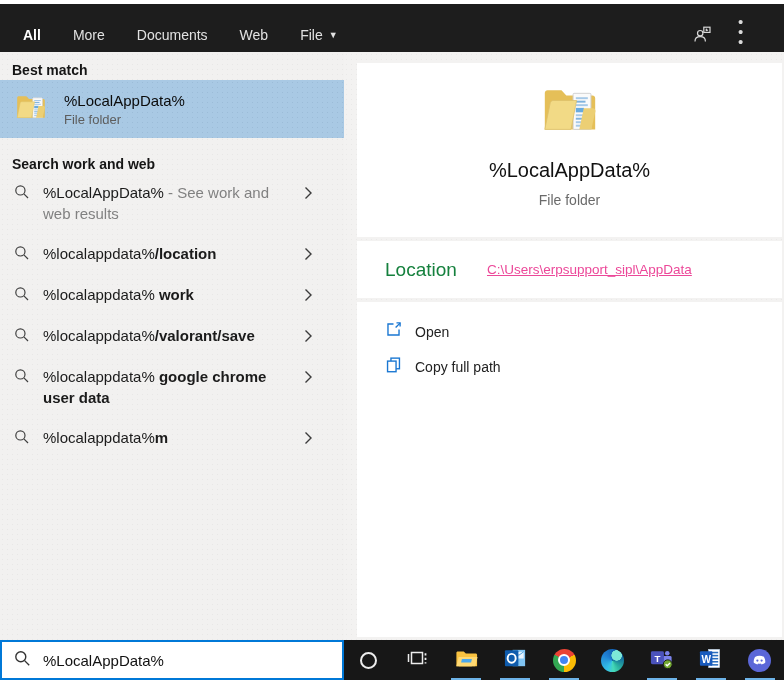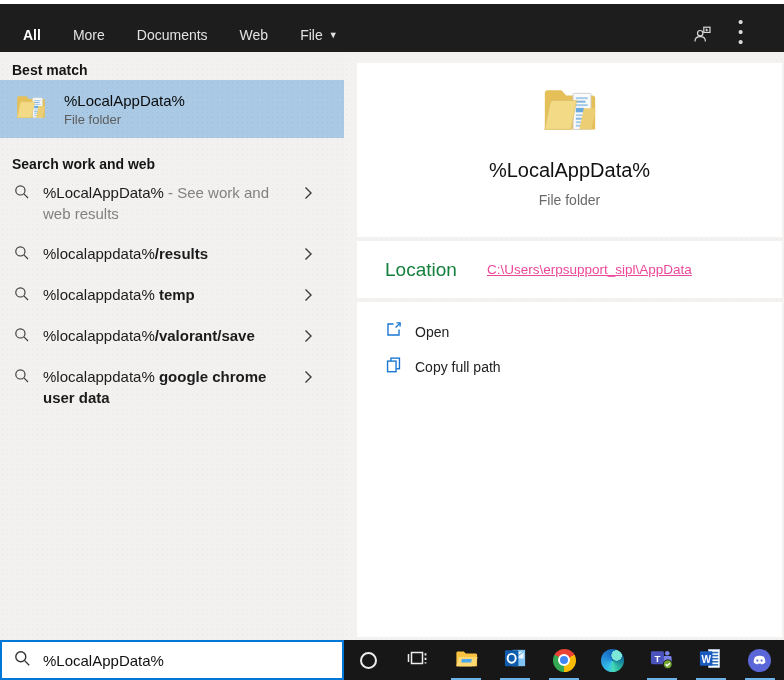--- a/index.html
+++ b/index.html
@@ -151,51 +151,61 @@
       <span class="sug-text"><span>%LocalAppData%</span><span class="b"></span><span class="gray"> - See work and web results</span></span>
       <span class="sug-chev"><svg width="10" height="14" viewBox="0 0 10 14" fill="none" stroke="#3b3b3b" stroke-width="1.4">
             <path d="M2.5 1.5L8 7l-5.5 5.5"></path>
           </svg></span>
     </div>
     <div class="sug-row">
       <span class="sug-mag"><svg width="16" height="16" viewBox="0 0 16 16" fill="none" stroke="#3f3f3f" stroke-width="1.2">
             <circle cx="6.4" cy="6.4" r="4.6"></circle>
             <path d="M9.9 9.9L14 14"></path>
           </svg></span>
-      <span class="sug-text"><span>%localappdata%</span><span class="b">/results</span></span>
-      <span class="sug-chev"><svg width="10" height="14" viewBox="0 0 10 14" fill="none" stroke="#3b3b3b" stroke-width="1.4">
-            <path d="M2.5 1.5L8 7l-5.5 5.5"></path>
-          </svg></span>
-    </div>
-    <div class="sug-row">
-      <span class="sug-mag"><svg width="16" height="16" viewBox="0 0 16 16" fill="none" stroke="#3f3f3f" stroke-width="1.2">
-            <circle cx="6.4" cy="6.4" r="4.6"></circle>
-            <path d="M9.9 9.9L14 14"></path>
-          </svg></span>
-      <span class="sug-text"><span>%localappdata% </span><span class="b">temp</span></span>
+      <span class="sug-text"><span>%localappdata%</span><span class="b">/location</span></span>
+      <span class="sug-chev"><svg width="10" height="14" viewBox="0 0 10 14" fill="none" stroke="#3b3b3b" stroke-width="1.4">
+            <path d="M2.5 1.5L8 7l-5.5 5.5"></path>
+          </svg></span>
+    </div>
+    <div class="sug-row">
+      <span class="sug-mag"><svg width="16" height="16" viewBox="0 0 16 16" fill="none" stroke="#3f3f3f" stroke-width="1.2">
+            <circle cx="6.4" cy="6.4" r="4.6"></circle>
+            <path d="M9.9 9.9L14 14"></path>
+          </svg></span>
+      <span class="sug-text"><span>%localappdata% </span><span class="b">work</span></span>
       <span class="sug-chev"><svg width="10" height="14" viewBox="0 0 10 14" fill="none" stroke="#3b3b3b" stroke-width="1.4">
             <path d="M2.5 1.5L8 7l-5.5 5.5"></path>
           </svg></span>
     </div>
     <div class="sug-row">
       <span class="sug-mag"><svg width="16" height="16" viewBox="0 0 16 16" fill="none" stroke="#3f3f3f" stroke-width="1.2">
             <circle cx="6.4" cy="6.4" r="4.6"></circle>
             <path d="M9.9 9.9L14 14"></path>
           </svg></span>
       <span class="sug-text"><span>%localappdata%</span><span class="b">/valorant/save</span></span>
       <span class="sug-chev"><svg width="10" height="14" viewBox="0 0 10 14" fill="none" stroke="#3b3b3b" stroke-width="1.4">
             <path d="M2.5 1.5L8 7l-5.5 5.5"></path>
           </svg></span>
     </div>
     <div class="sug-row">
       <span class="sug-mag"><svg width="16" height="16" viewBox="0 0 16 16" fill="none" stroke="#3f3f3f" stroke-width="1.2">
             <circle cx="6.4" cy="6.4" r="4.6"></circle>
             <path d="M9.9 9.9L14 14"></path>
           </svg></span>
       <span class="sug-text"><span>%localappdata% </span><span class="b">google chrome user data</span></span>
+      <span class="sug-chev"><svg width="10" height="14" viewBox="0 0 10 14" fill="none" stroke="#3b3b3b" stroke-width="1.4">
+            <path d="M2.5 1.5L8 7l-5.5 5.5"></path>
+          </svg></span>
+    </div>
+    <div class="sug-row">
+      <span class="sug-mag"><svg width="16" height="16" viewBox="0 0 16 16" fill="none" stroke="#3f3f3f" stroke-width="1.2">
+            <circle cx="6.4" cy="6.4" r="4.6"></circle>
+            <path d="M9.9 9.9L14 14"></path>
+          </svg></span>
+      <span class="sug-text"><span>%localappdata%</span><span class="b">m</span></span>
       <span class="sug-chev"><svg width="10" height="14" viewBox="0 0 10 14" fill="none" stroke="#3b3b3b" stroke-width="1.4">
             <path d="M2.5 1.5L8 7l-5.5 5.5"></path>
           </svg></span>
     </div>
   </div>
 
   <div class="right-panel">
     <div class="card">
 
       <div class="card-block block-hero">

